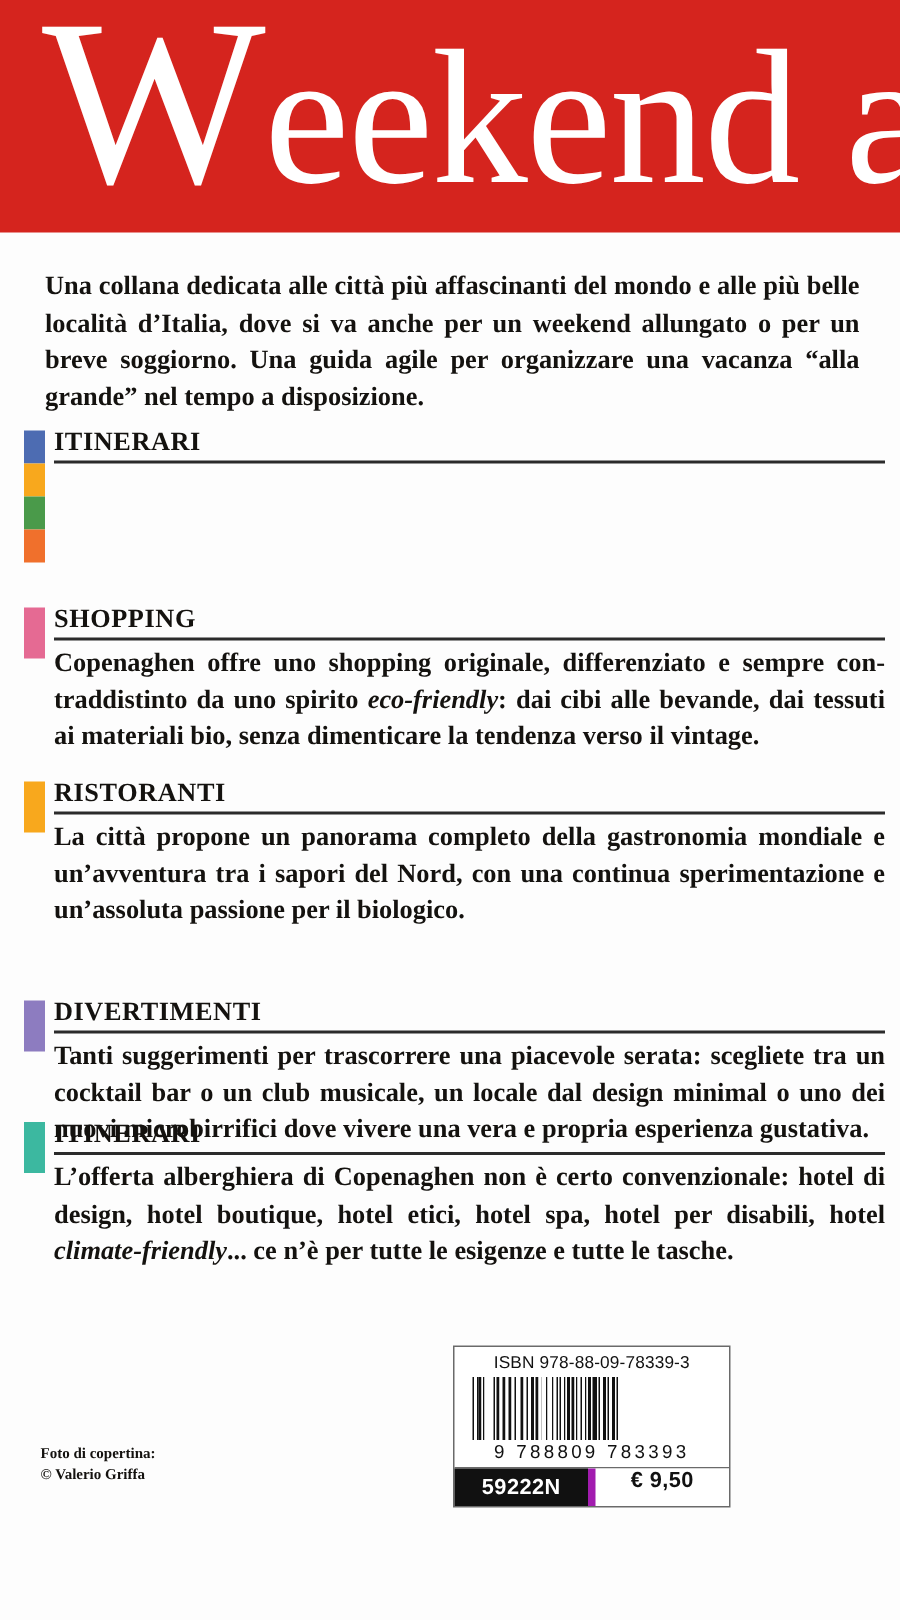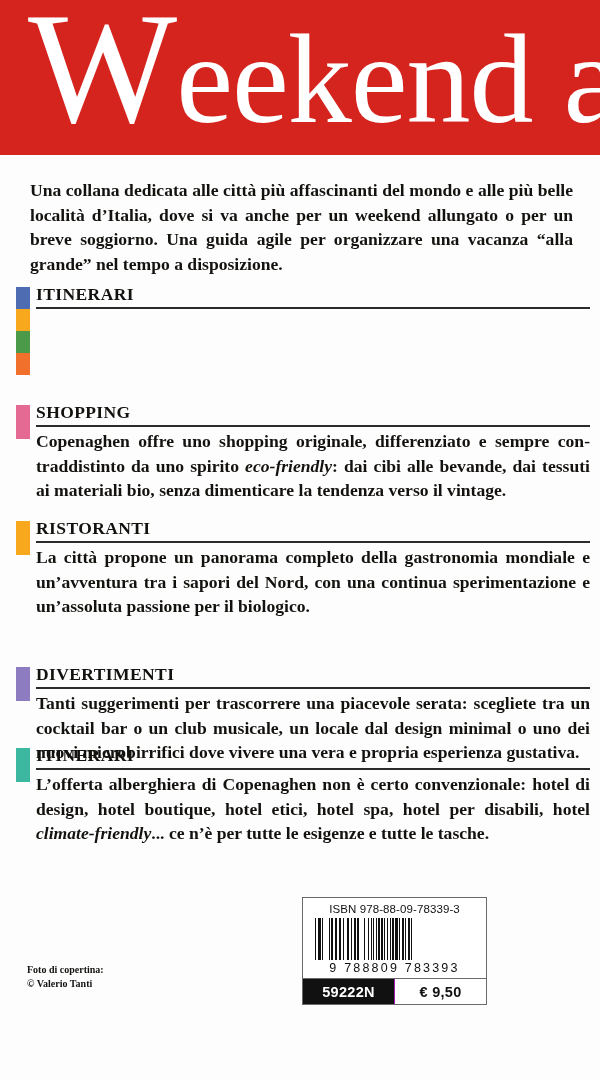--- a/index.html
+++ b/index.html
@@ -132,22 +132,22 @@
   .code-cell span{
     color:#ffffff;
     font-family:"Liberation Sans", sans-serif;
     font-weight:bold;
     font-size:14.5px;
     letter-spacing:0.3px;
   }
   .price-cell{
     flex:1 1 50%;
     background:#ffffff;
-    border-left:1px solid #a21caf;
-    display:flex;align-items:center;justify-content:center;
+    border-left:5px solid #a21caf;
+    display:flex;justify-content:center;
   }
   .price-cell span{
     color:#111111;
     font-family:"Liberation Sans", sans-serif;
     font-weight:bold;
     font-size:14.5px;
     letter-spacing:0.3px;
   }
 
   
@@ -301,16 +301,16 @@
           <span>59222N</span>
         </div>
       <div class="price-cell">
           <span>€ 9,50</span>
         </div>
     </div>
   </div>
 
   <div class="credit">
     <div>Foto di copertina:</div>
-    <div>© Valerio Tanti</div>
+    <div>© Valerio Griffa</div>
   </div>
 
 </div>
 
 </body></html>

